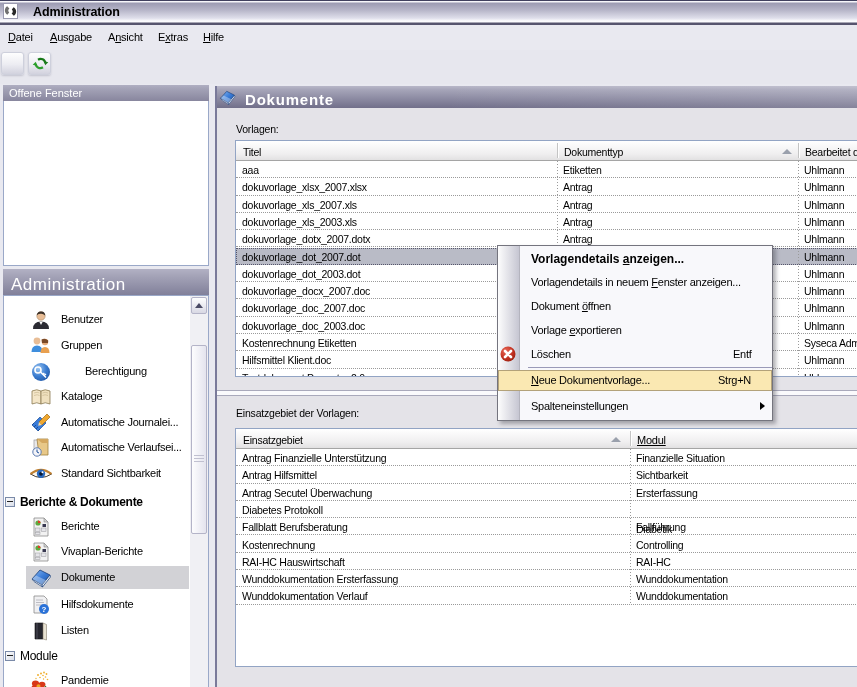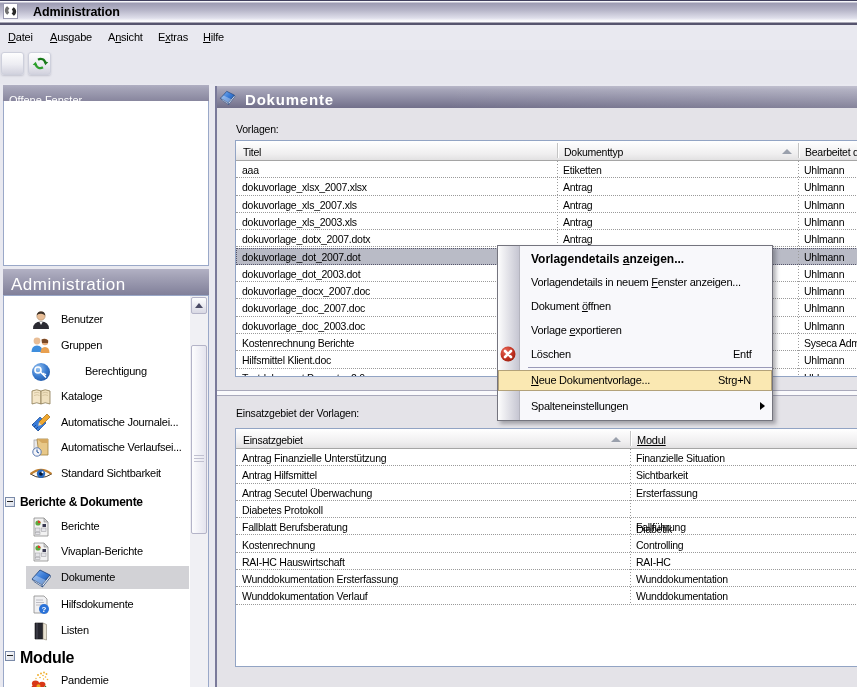--- a/index.html
+++ b/index.html
@@ -29,21 +29,21 @@
 <div class="abs" style="left:28px;top:52px;width:23px;height:23px;border-radius:3px;
  background:linear-gradient(to bottom,#fefefe,#ececf2 55%,#d2d2de);border:1px solid #ced0dc;box-shadow:0 1px 2px #c2c2ce;"></div>
 <svg class="abs" style="left:33px;top:56px;transform:rotate(40deg)" width="15" height="15" viewBox="0 0 15 15">
 <path d="M3.2 6.2 A4.6 4.6 0 0 1 11 4.2" fill="none" stroke="#187818" stroke-width="2.2"></path>
 <path d="M11.8 8.8 A4.6 4.6 0 0 1 4 10.8" fill="none" stroke="#2f9e2f" stroke-width="2.2"></path>
 <path d="M12.6 1.5 L12.2 5.8 L8.4 3.6 Z" fill="#1c7c1c"></path>
 <path d="M2.4 13.5 L2.8 9.2 L6.6 11.4 Z" fill="#2ba02b"></path>
 </svg>
 <div class="abs" style="left:3px;top:85px;width:206px;height:16px;
 background:linear-gradient(to bottom,#b0afc2 0,#a5a4b8 20%,#88869e 100%);"></div>
-<div class="abs white" style="left:9px;top:87px;font-size:11px;margin-top:7px;">Offene Fenster</div>
+<div class="abs white" style="left:9px;top:87px;font-size:11px;">Offene Fenster</div>
 <div class="abs" style="left:3px;top:101px;width:206px;height:165px;background:#fff;border:1px solid #9aa8c8;border-top:0;"></div>
 <div class="abs" style="left:3px;top:269px;width:206px;height:26px;
 background:linear-gradient(to bottom,#b2b1c4 0,#a5a4b8 25%,#81809a 100%);"></div>
 <div class="abs white" style="left:11px;top:275px;font-size:17px;letter-spacing:0.5px;">Administration</div>
 <div class="abs" style="left:3px;top:295px;width:206px;height:398px;background:#fff;border:1px solid #9aa8c8;border-bottom:0;"></div>
 <div class="abs" style="left:190px;top:296px;width:18px;height:391px;background:#f0f0f4;"></div>
 <div class="abs" style="left:191px;top:297px;width:16px;height:17px;border-radius:2px;
 background:linear-gradient(to bottom,#fefefe,#d8d8e4);border:1px solid #b4b4c8;"></div>
 <div class="abs" style="left:195px;top:303px;width:0;height:0;border-left:4px solid transparent;border-right:4px solid transparent;border-bottom:5px solid #4a4a64;"></div>
 <div class="abs" style="left:191px;top:345px;width:16px;height:189px;border-radius:2px;
@@ -155,21 +155,21 @@
     </svg></div>
 <div class="abs" style="left:61px;top:598px;font-size:11px;letter-spacing:-0.25px;color:#000;white-space:nowrap;">Hilfsdokumente</div>
 <div class="abs" style="left:30px;top:620px;"><svg width="22" height="22" viewBox="0 0 22 22">
       <path d="M5 3 L13 3 L13 19 L5 19 Z" fill="#26262e" stroke="#111" stroke-width="0.6"></path>
         <path d="M13 3 L16.5 4.5 L16.5 20 L13 19 Z" fill="#e8e2d2" stroke="#8a8270" stroke-width="0.6"></path>
         <path d="M7 3 L7 19" stroke="#4a4a56" stroke-width="1"></path>
     </svg></div>
 <div class="abs" style="left:61px;top:624px;font-size:11px;letter-spacing:-0.25px;color:#000;white-space:nowrap;">Listen</div>
 <div class="abs" style="left:5px;top:651px;width:10px;height:10px;background:linear-gradient(135deg,#fdfdfe,#d8dde8);border:1px solid #7a8aa8;"></div>
 <div class="abs" style="left:7px;top:655px;width:6px;height:1px;background:#222;"></div>
-<div class="abs" style="left:20px;top:649px;font-size:16px;font-weight:bold;letter-spacing:-0.3px;color:#000;white-space:nowrap;">Module</div>
+<div class="abs" style="left:20px;top:649px;font-size:12px;font-weight:normal;letter-spacing:-0.3px;color:#000;white-space:nowrap;">Module</div>
 <div class="abs" style="left:30px;top:670px;"><svg width="22" height="22" viewBox="0 0 22 22">
       <g fill="#d83818">
         <ellipse cx="5.5" cy="13.5" rx="3.6" ry="3"></ellipse>
         <ellipse cx="12" cy="14.5" rx="3.4" ry="2.8"></ellipse>
         <ellipse cx="8.5" cy="18" rx="3.8" ry="3"></ellipse>
         <ellipse cx="4.5" cy="17.5" rx="3" ry="2.6"></ellipse>
         <ellipse cx="11" cy="18.5" rx="3" ry="2.6"></ellipse>
       </g>
         <ellipse cx="8.5" cy="16" rx="2" ry="1.8" fill="#f0a820"></ellipse>
         <path d="M13 19 L16 16" stroke="#3a7a2a" stroke-width="1.2"></path>
@@ -246,21 +246,21 @@
     <div class="abs" style="left:0;top:141.1px;width:624px;height:17.3px;border-bottom:1px dotted #9a9a9a;"></div>
     <div class="abs" style="left:6px;top:144.1px;font-size:10.5px;letter-spacing:-0.25px;color:#000;white-space:nowrap;">dokuvorlage_docx_2007.doc</div>
     <div class="abs" style="left:568px;top:144.1px;font-size:10.5px;letter-spacing:-0.25px;color:#000;white-space:nowrap;">Uhlmann</div>
     <div class="abs" style="left:0;top:158.4px;width:624px;height:17.3px;border-bottom:1px dotted #9a9a9a;"></div>
     <div class="abs" style="left:6px;top:161.4px;font-size:10.5px;letter-spacing:-0.25px;color:#000;white-space:nowrap;text-align:center;">dokuvorlage_doc_2007.doc</div>
     <div class="abs" style="left:568px;top:161.4px;font-size:10.5px;letter-spacing:-0.25px;color:#000;white-space:nowrap;">Uhlmann</div>
     <div class="abs" style="left:0;top:175.7px;width:624px;height:17.3px;border-bottom:1px dotted #9a9a9a;"></div>
     <div class="abs" style="left:6px;top:178.7px;font-size:10.5px;letter-spacing:-0.25px;color:#000;white-space:nowrap;">dokuvorlage_doc_2003.doc</div>
     <div class="abs" style="left:568px;top:178.7px;font-size:10.5px;letter-spacing:-0.25px;color:#000;white-space:nowrap;">Uhlmann</div>
     <div class="abs" style="left:0;top:193.0px;width:624px;height:17.3px;border-bottom:1px dotted #9a9a9a;"></div>
-    <div class="abs" style="left:6px;top:196.0px;font-size:10.5px;letter-spacing:-0.25px;color:#000;white-space:nowrap;">Kostenrechnung Berichte</div>
+    <div class="abs" style="left:6px;top:196.0px;font-size:10.5px;letter-spacing:-0.25px;color:#000;white-space:nowrap;">Kostenrechnung Etiketten</div>
     <div class="abs" style="left:568px;top:196.0px;font-size:10.5px;letter-spacing:-0.25px;color:#000;white-space:nowrap;">Syseca Administrator</div>
     <div class="abs" style="left:0;top:210.3px;width:624px;height:17.3px;border-bottom:1px dotted #9a9a9a;"></div>
     <div class="abs" style="left:6px;top:213.3px;font-size:10.5px;letter-spacing:-0.25px;color:#000;white-space:nowrap;">Hilfsmittel Klient.doc</div>
     <div class="abs" style="left:568px;top:213.3px;font-size:10.5px;letter-spacing:-0.25px;color:#000;white-space:nowrap;">Uhlmann</div>
     <div class="abs" style="left:0;top:227.6px;width:624px;height:17.3px;border-bottom:1px dotted #9a9a9a;"></div>
     <div class="abs" style="left:6px;top:230.6px;font-size:10.5px;letter-spacing:-0.25px;color:#000;white-space:nowrap;">Testdokument Paramter 2.0</div>
     <div class="abs" style="left:568px;top:230.6px;font-size:10.5px;letter-spacing:-0.25px;color:#000;white-space:nowrap;">Uhlmann</div>
     <div class="abs" style="left:321px;top:20px;width:1px;height:224.9px;
 background:repeating-linear-gradient(to bottom,#9a9a9a 0,#9a9a9a 1px,transparent 1px,transparent 3px);"></div>
     <div class="abs" style="left:562px;top:20px;width:1px;height:224.9px;

